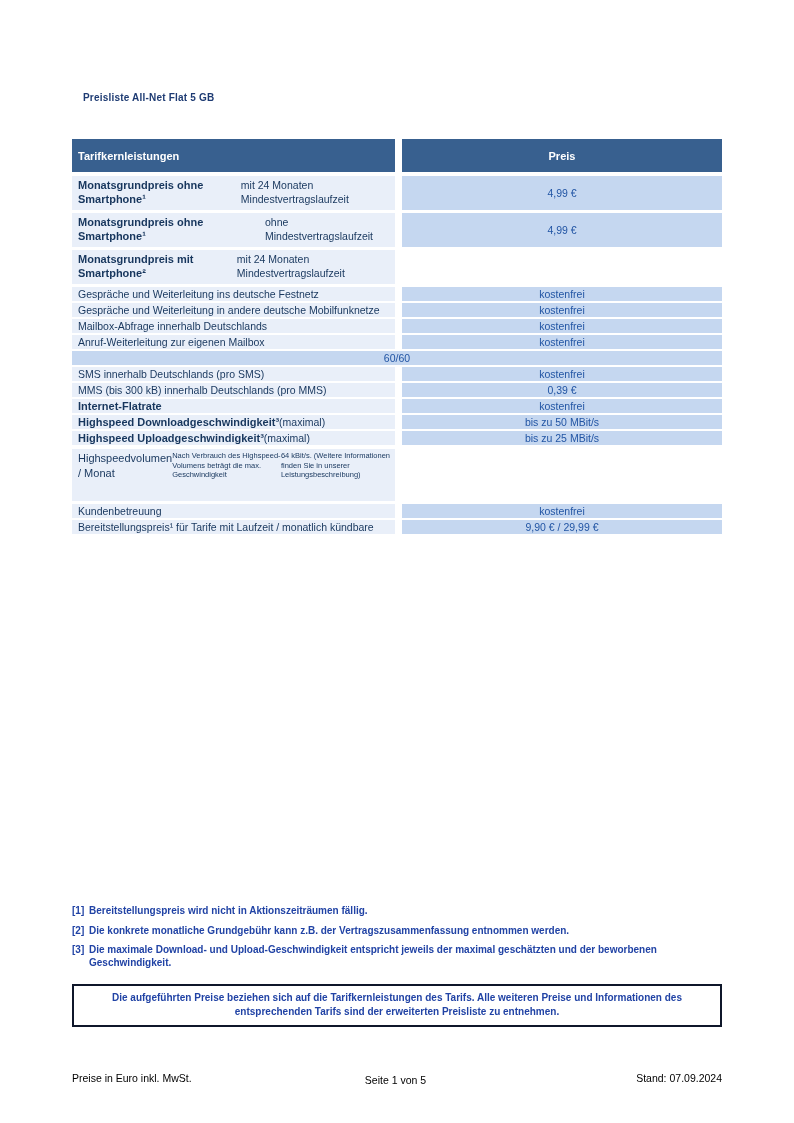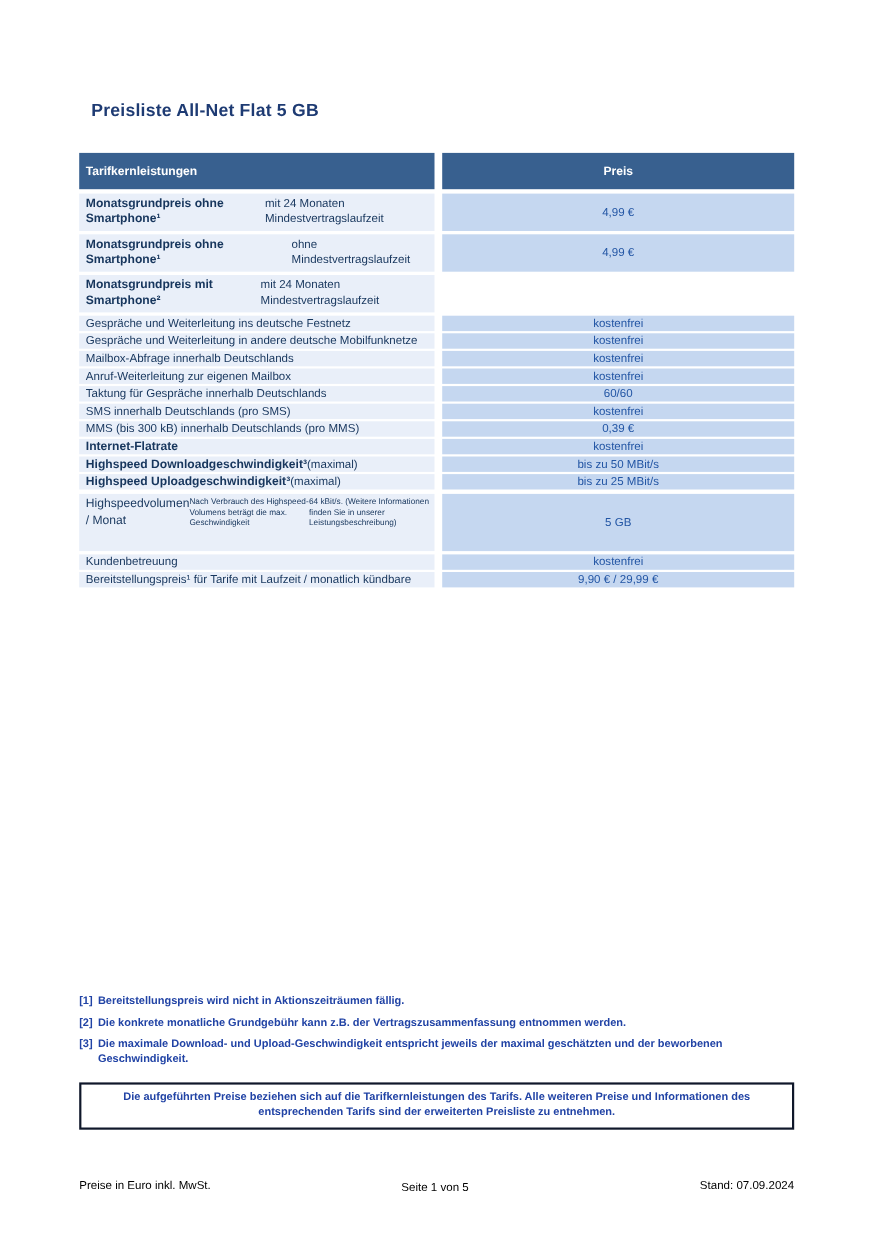--- a/index.html
+++ b/index.html
@@ -5,21 +5,21 @@
   html,body{margin:0;padding:0;background:#ffffff;}
   .page{
     position:relative;
     width:794px;height:1123px;
     background:#ffffff;
     font-family:"Liberation Sans", sans-serif;
     overflow:hidden;
   }
   .page-title{
     position:absolute;left:83px;top:92px;
-    font-size:16px;font-weight:bold;color:var(--title-color);
+    font-size:10px;font-weight:bold;color:var(--title-color);
     letter-spacing:0.2px;
   }
   
   .price-table{position:absolute;left:72px;top:139px;width:650px;}
   .t-row{display:flex;column-gap:7px;margin-bottom:2px;}
   .cell-l{width:323px;box-sizing:border-box;background:var(--cell-light);
           padding:2px 2px 2px 6px;color:var(--text-navy);}
   .cell-r{flex:1;box-sizing:border-box;background:var(--cell-blue);
           display:flex;align-items:center;justify-content:center;
           color:var(--text-value);font-size:10.5px;text-align:center;}
@@ -117,23 +117,20 @@
     </div>
 
     <div class="t-row single">
       <div class="cell-l">
           <span class="lbl-r">Anruf-Weiterleitung zur eigenen Mailbox</span>
         </div>
       <div class="cell-r">kostenfrei</div>
     </div>
 
     <div class="t-row single">
-      <div class="cell-l">
-          <span class="lbl-r">Taktung für Gespräche innerhalb Deutschlands</span>
-        </div>
       <div class="cell-r">60/60</div>
     </div>
 
     <div class="t-row single">
       <div class="cell-l">
           <span class="lbl-r">SMS innerhalb Deutschlands (pro SMS)</span>
         </div>
       <div class="cell-r">kostenfrei</div>
     </div>
 
@@ -166,21 +163,20 @@
       </div>
       <div class="cell-r">bis zu 25 MBit/s</div>
     </div>
 
     <div class="t-row big">
       <div class="cell-l">
         <span class="lbl-r main">Highspeedvolumen / Monat</span>
         <span class="small">Nach Verbrauch des Highspeed-Volumens beträgt die max. Geschwindigkeit</span>
         <span class="small">64 kBit/s.  (Weitere Informationen finden Sie in unserer Leistungsbeschreibung)</span>
       </div>
-      <div class="cell-r">5 GB</div>
     </div>
 
     <div class="t-row single">
       <div class="cell-l">
           <span class="lbl-r">Kundenbetreuung</span>
         </div>
       <div class="cell-r">kostenfrei</div>
     </div>
 
     <div class="t-row single">

